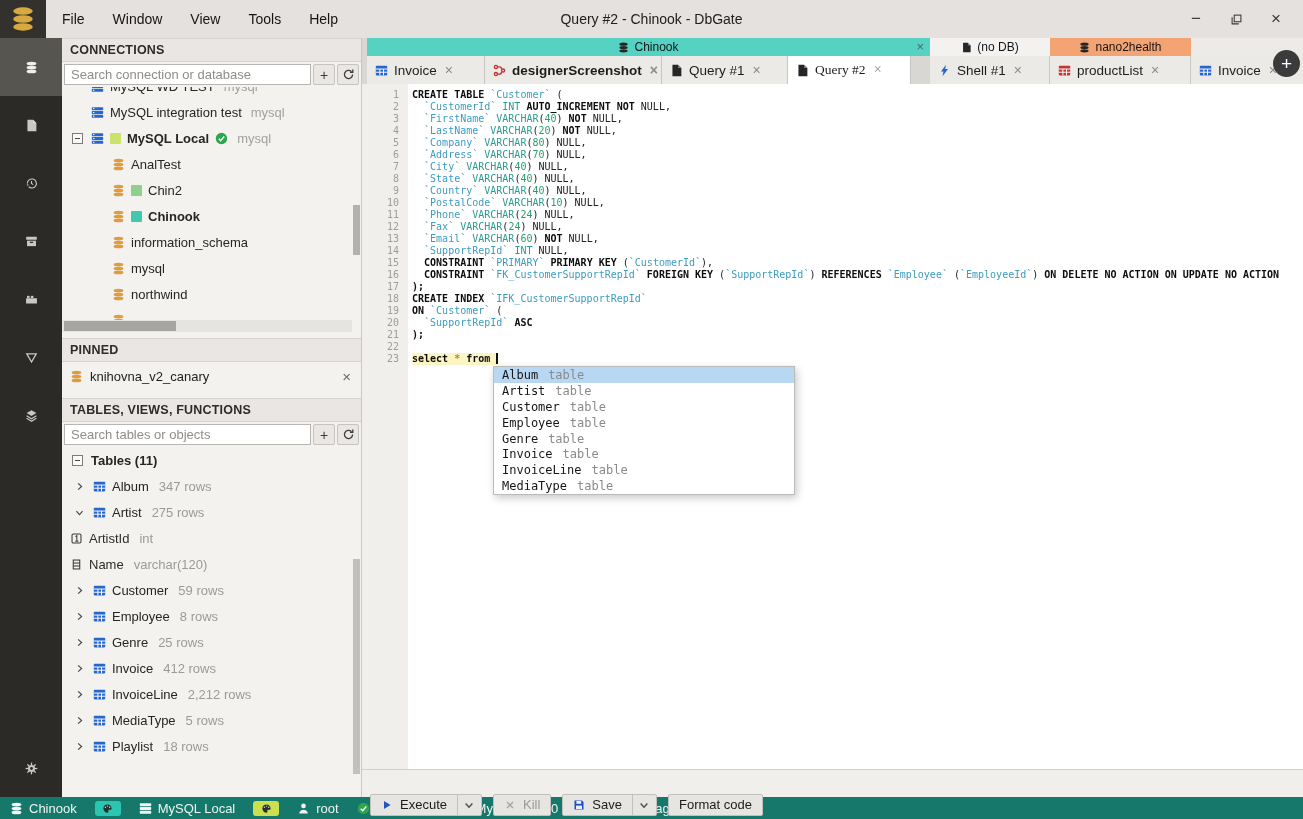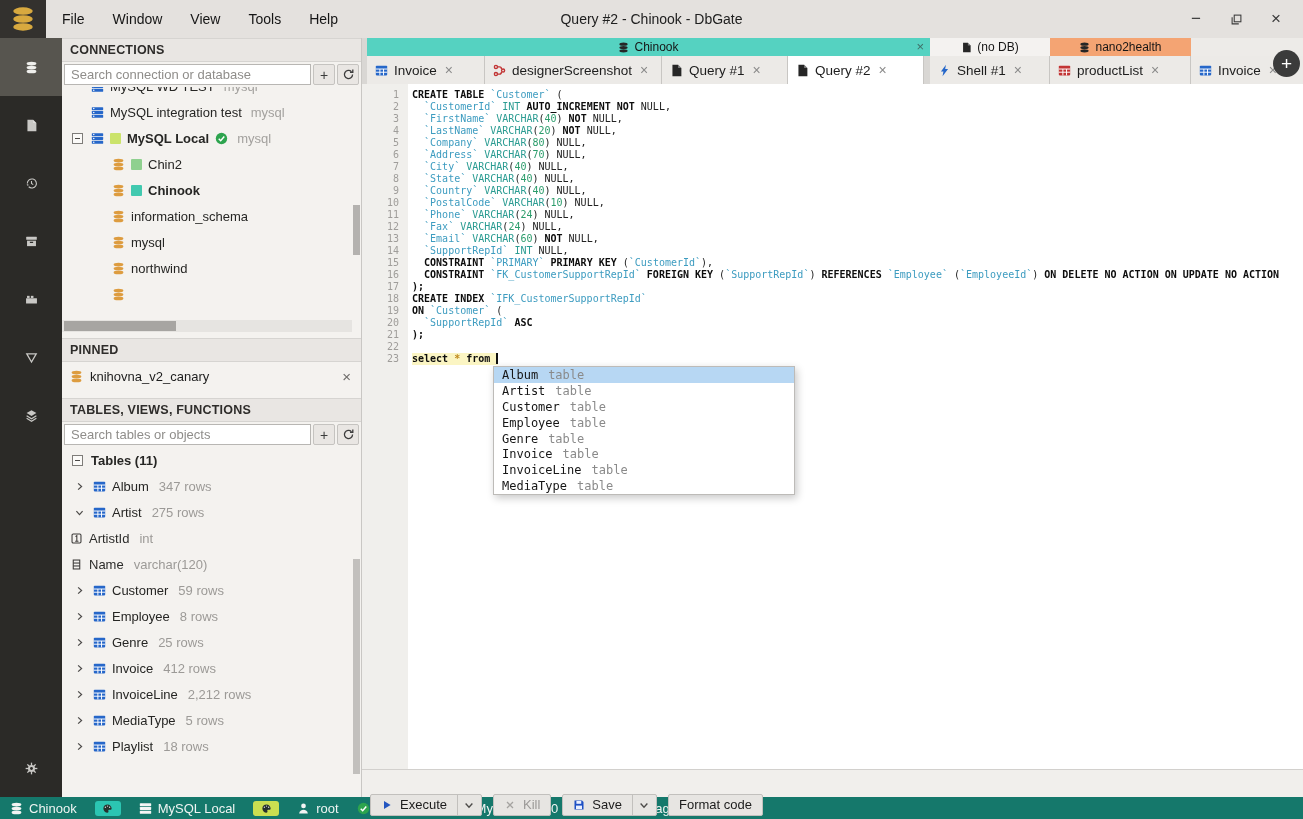--- a/index.html
+++ b/index.html
@@ -323,20 +323,30 @@
             <span class="hint">mysql</span>
           </div>
           <div class="treerow child">
             <span class="ic c-orange">
               <svg viewBox="0 0 16 16" fill="currentColor">
                 <ellipse cx="8" cy="3.1" rx="6" ry="2.3"></ellipse>
                 <ellipse cx="8" cy="8" rx="6" ry="2.3"></ellipse>
                 <ellipse cx="8" cy="12.9" rx="6" ry="2.3"></ellipse>
               </svg>
             </span>
+            <span class="lbl">AnalTest</span>
+          </div>
+          <div class="treerow child">
+            <span class="ic c-orange">
+              <svg viewBox="0 0 16 16" fill="currentColor">
+                <ellipse cx="8" cy="3.1" rx="6" ry="2.3"></ellipse>
+                <ellipse cx="8" cy="8" rx="6" ry="2.3"></ellipse>
+                <ellipse cx="8" cy="12.9" rx="6" ry="2.3"></ellipse>
+              </svg>
+            </span>
             <span class="colorsq" style="background: rgb(143, 208, 143);"></span>
             <span class="lbl">Chin2</span>
           </div>
           <div class="treerow child bold">
             <span class="ic c-orange">
               <svg viewBox="0 0 16 16" fill="currentColor">
                 <ellipse cx="8" cy="3.1" rx="6" ry="2.3"></ellipse>
                 <ellipse cx="8" cy="8" rx="6" ry="2.3"></ellipse>
                 <ellipse cx="8" cy="12.9" rx="6" ry="2.3"></ellipse>
               </svg>
@@ -677,21 +687,21 @@
                       <line x1="1" y1="6.2" x2="15" y2="6.2"></line>
                       <line x1="1" y1="10.1" x2="15" y2="10.1"></line>
                       <line x1="6" y1="6.2" x2="6" y2="14"></line>
                       <line x1="10.5" y1="6.2" x2="10.5" y2="14"></line>
                     </g>
                   </svg>
                 </span>
                 <span class="tab-lbl">Invoice</span>
                 <span class="tab-close">×</span>
               </div>
-              <div class="tab" style="width: 177px;">
+              <div class="tab" style="width: 177px; font-weight: bold;">
                 <span class="ic c-red">
                   <svg viewBox="0 0 16 16" fill="none" stroke="currentColor" stroke-width="1.7">
                     <circle cx="3.6" cy="3.6" r="1.9"></circle>
                     <circle cx="3.6" cy="12.4" r="1.9"></circle>
                     <circle cx="12.4" cy="8" r="1.9"></circle>
                     <path d="M5.5 3.6h2.6c1.6 0 2.3.9 2.3 2.6M5.5 12.4h2.6c1.6 0 2.3-.9 2.3-2.6"></path>
                   </svg>
                 </span>
                 <span class="tab-lbl">designerScreenshot</span>
                 <span class="tab-close">×</span>
@@ -699,21 +709,21 @@
               <div class="tab" style="width: 126px;">
                 <span class="ic c-dark">
                   <svg viewBox="0 0 16 16">
                     <path fill="currentColor" d="M3 1h7l4 4v10H3z"></path>
                     <path fill="#fff" opacity=".4" d="M10 1v4h4z"></path>
                   </svg>
                 </span>
                 <span class="tab-lbl">Query #1</span>
                 <span class="tab-close">×</span>
               </div>
-              <div class="tab active" style="width: 136px;">
+              <div class="tab active" style="width: 123px; font-family: Liberation Serif, serif;">
                 <span class="ic c-dark">
                   <svg viewBox="0 0 16 16">
                     <path fill="currentColor" d="M3 1h7l4 4v10H3z"></path>
                     <path fill="#fff" opacity=".4" d="M10 1v4h4z"></path>
                   </svg>
                 </span>
                 <span class="tab-lbl">Query #2</span>
                 <span class="tab-close">×</span>
               </div>
               <div class="tab-fill"></div>

